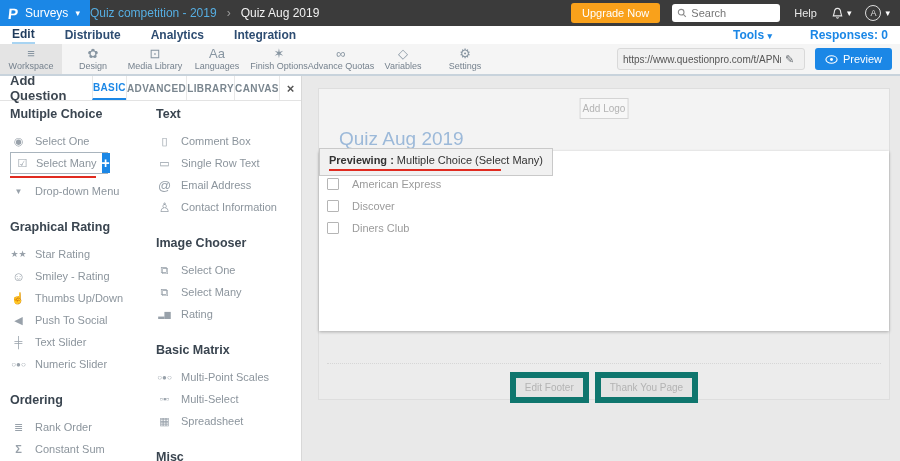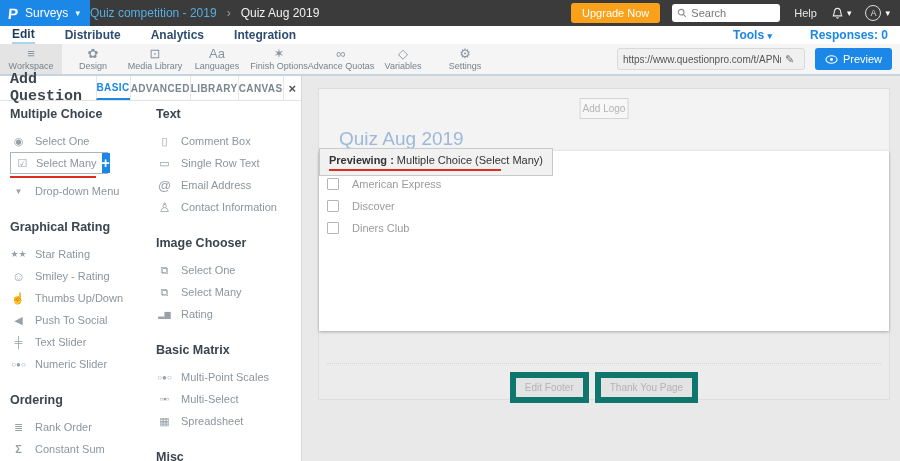--- a/index.html
+++ b/index.html
@@ -43,21 +43,21 @@
   .tb-label { font-size:9px; color:#76828e; white-space:nowrap; }
   .tb-spacer { flex:1; }
   .url-box { align-self:center; display:flex; align-items:center; background:#f0f0f0; border:1px solid #d9d9d9; border-radius:3px; height:22px; width:188px; padding:0 5px; gap:4px; margin-right:10px; }
   .url-box input { border:none; outline:none; background:transparent; font-size:10px; color:#555; width:158px; }
   .pencil { color:#6d7277; font-size:11px; }
   .preview-btn { align-self:center; background:#1b87e6; color:#fff; border:none; border-radius:3px; font-size:11px; height:22px; padding:0 10px; margin-right:8px; display:flex; align-items:center; gap:5px; cursor:pointer; }
 
   
   .panel { position:absolute; left:0; top:76px; width:302px; bottom:0; background:#fff; border-right:1px solid #d8d8d8; }
   .panel-tabs { height:25px; display:flex; align-items:stretch; border-bottom:1px solid #e3e3e3; }
-  .panel-title { font-size:15px; font-weight:bold; color:#3c4650; display:flex; align-items:center; padding:12px 10px;font-family:Liberation Mono, monospace; }
+  .panel-title { font-size:13px; font-weight:bold; color:#3c4650; display:flex; align-items:center; padding:12px 10px; }
   .ptab { flex:1; display:flex; align-items:center; justify-content:center; font-size:10px; font-weight:bold; letter-spacing:.4px; color:#7a868f; border-left:1px solid #e8e8e8; cursor:pointer; }
   .ptab.active { color:#1b87e6; border-bottom:2px solid #1b87e6; }
   .panel-close { width:26px; display:flex; align-items:center; justify-content:center; color:#555; font-size:13px; font-weight:bold; border-left:1px solid #e8e8e8; cursor:pointer; }
   .panel-body { display:flex; padding:6px 8px 0 10px; }
   .pcol1 { width:146px; }
   .pcol2 { flex:1; }
   .psec { margin-bottom:18px; }
   .psec.gap { margin-top:16px; }
   .sec-title { font-size:12.5px; font-weight:600; color:#3a4550; height:15px; margin-bottom:8px; }
   .pitem { display:flex; align-items:center; height:22px; gap:8px; cursor:pointer; }

